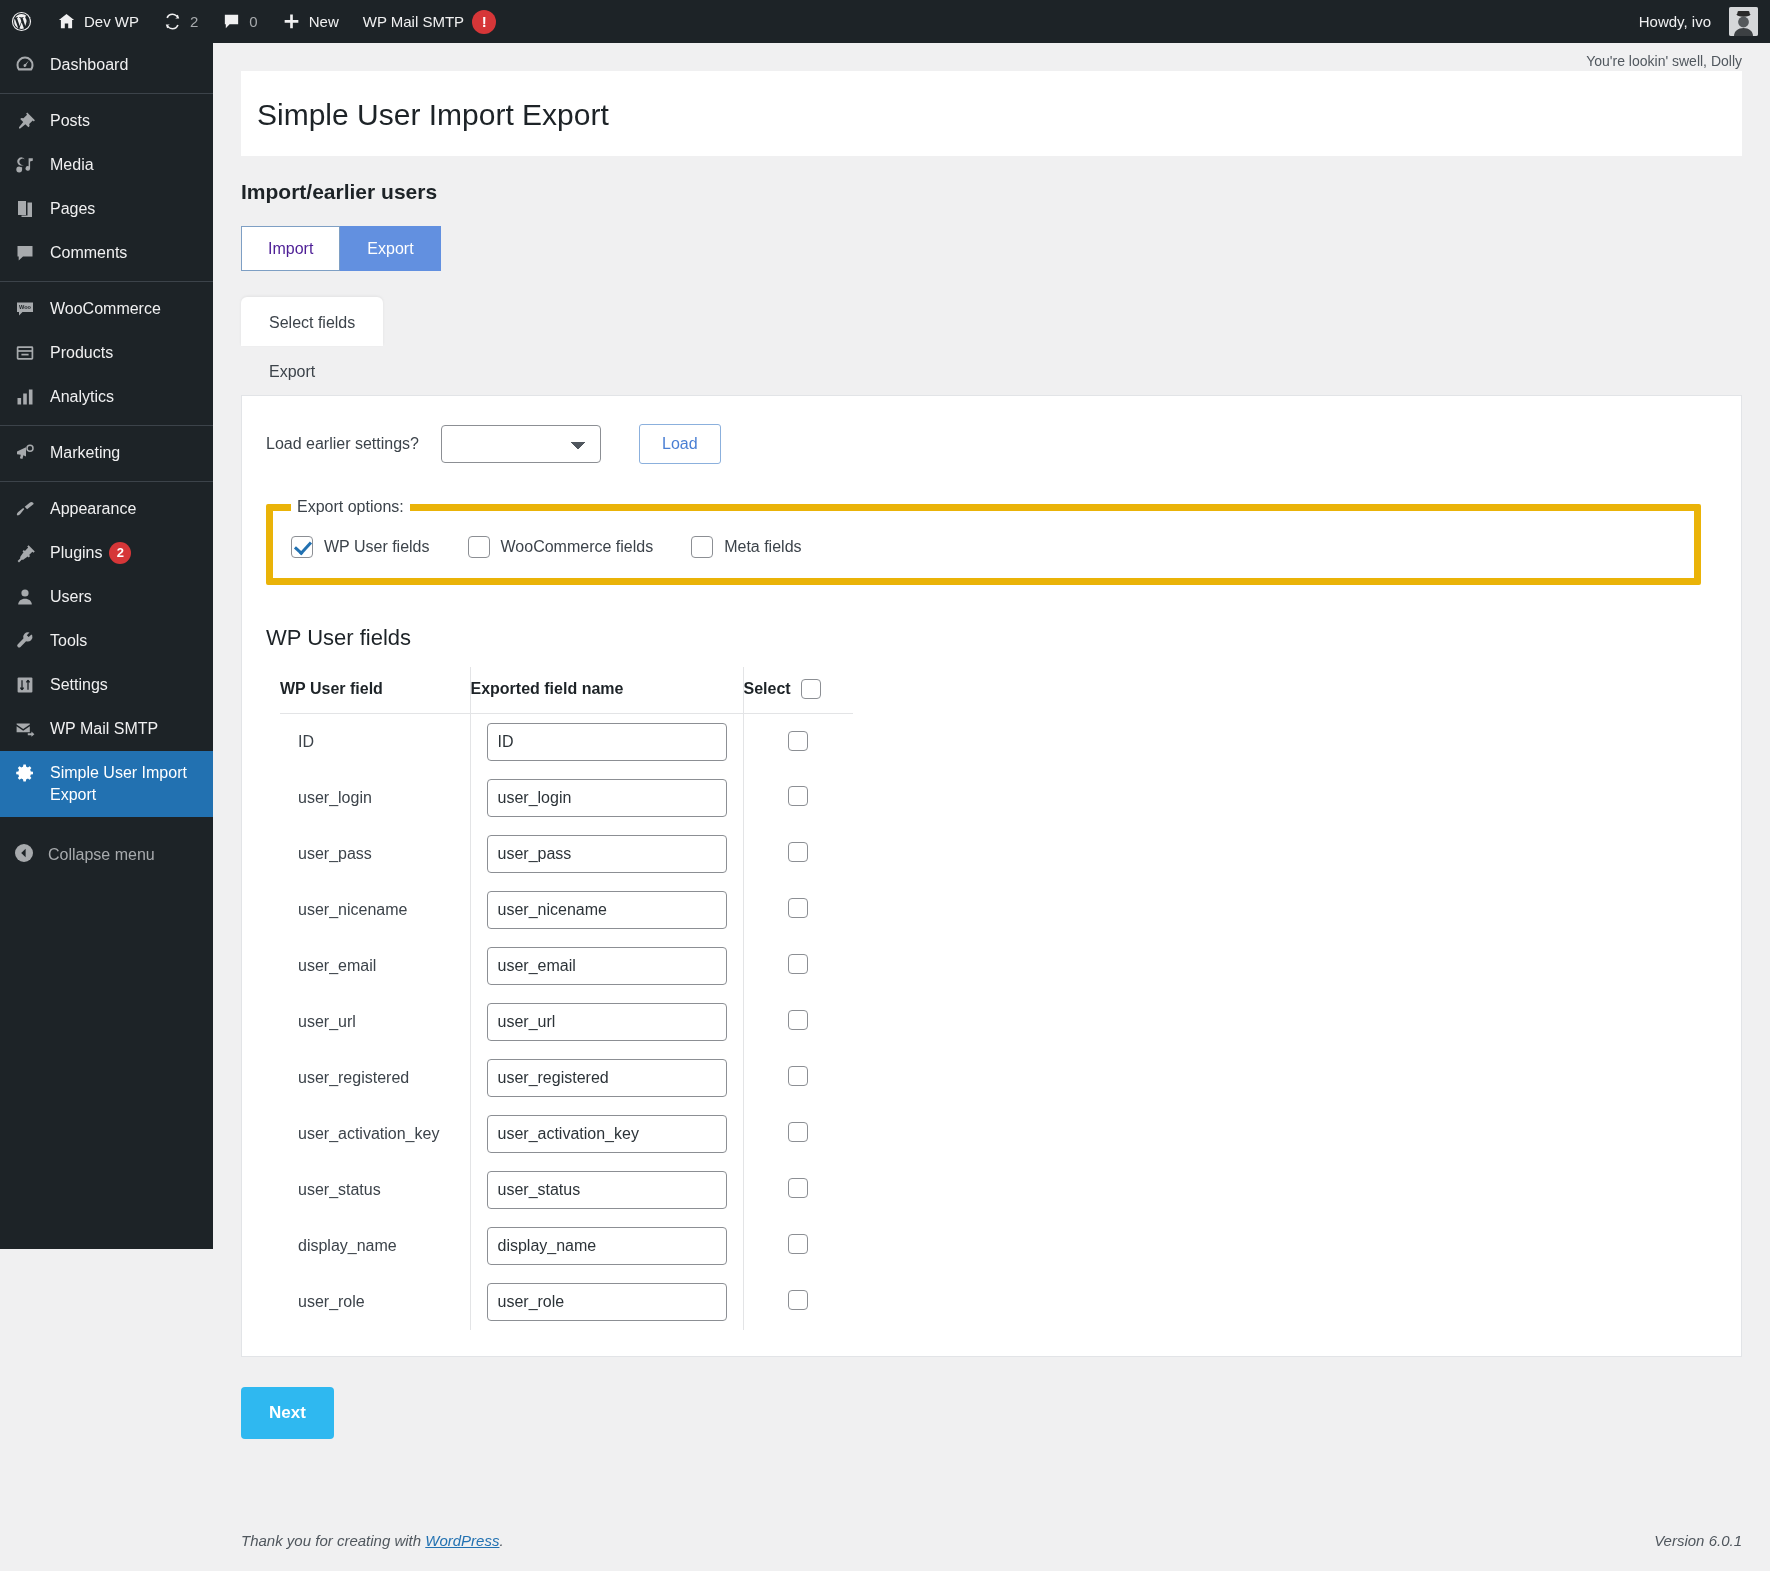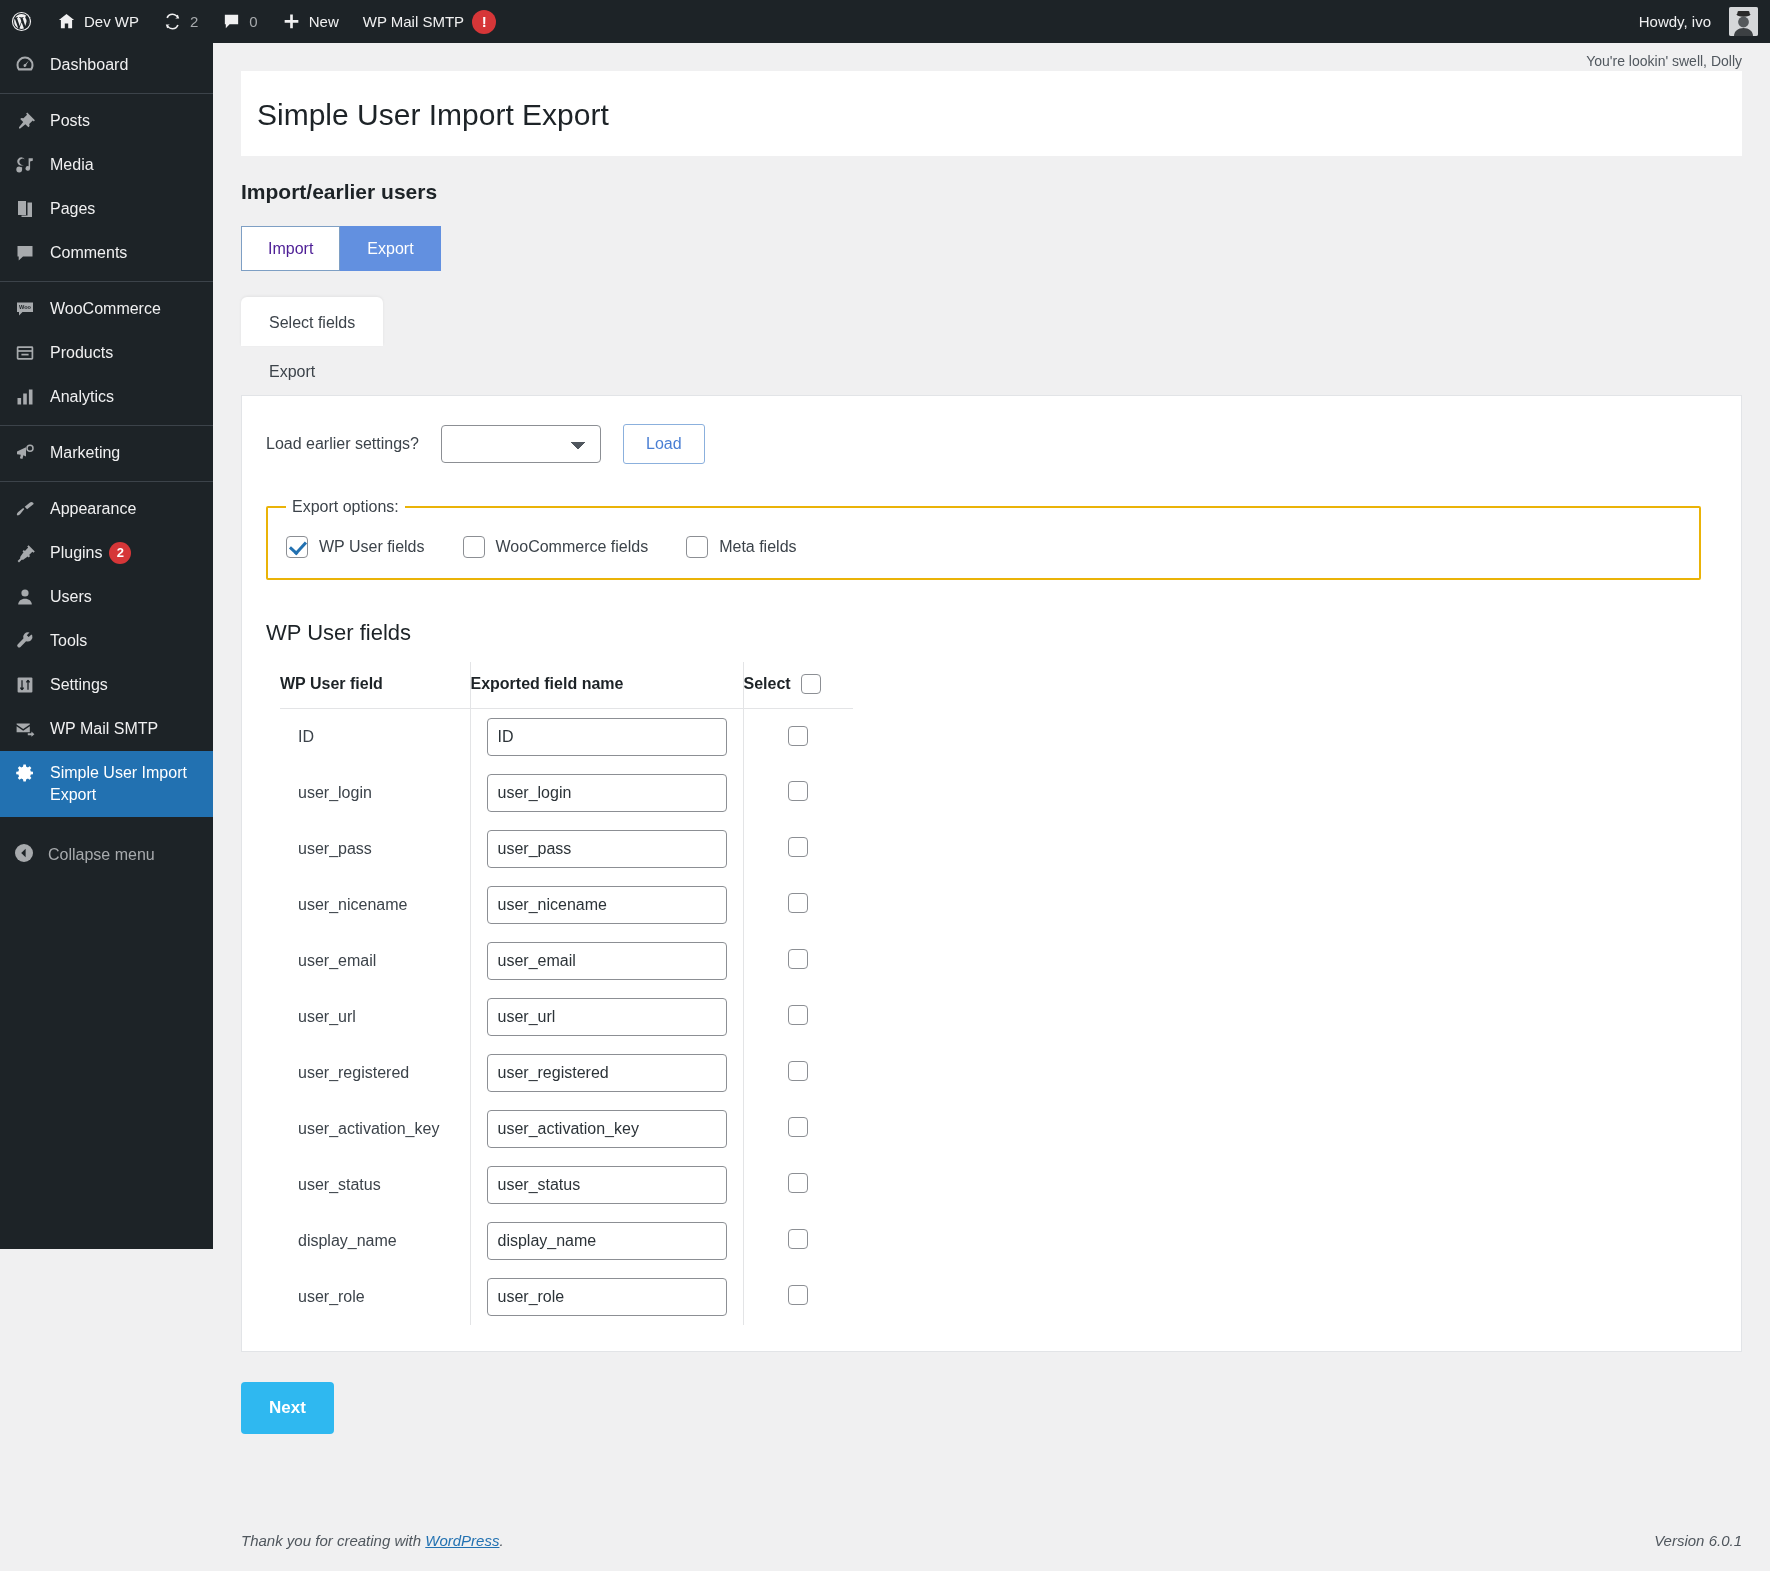--- a/index.html
+++ b/index.html
@@ -161,25 +161,25 @@
     background-position: calc(100% - 22px) 16px, calc(100% - 14px) 16px;
     background-size:8px 8px, 8px 8px;
     background-repeat:no-repeat;
     cursor:pointer;
   }
   .btn-load {
     font-family:inherit; font-size:16px;
     padding:9px 22px;
     background:#fff; color:#4a7fd4;
     border:1px solid #8bb0dd; border-radius:3px;
-    cursor:pointer; line-height:1.3;
+    cursor:pointer; line-height:1.3;margin-left:16px;
   }
 
   fieldset.export-options {
-    border:2px solid #eab308; border-radius:2px;
+    border:7px solid #eab308; border-radius:2px;
     margin:0 16px 40px 0; padding:14px 18px 20px 18px;
   }
   fieldset.export-options legend {
     font-size:16px; color:#3c434a; padding:0 6px;
   }
   .opt-row { display:flex; align-items:center; gap:38px; padding-top:6px; }
   .opt { display:flex; align-items:center; gap:11px; cursor:pointer; font-size:16px; }
 
   .cb {
     width:22px; height:22px; flex:0 0 22px;

